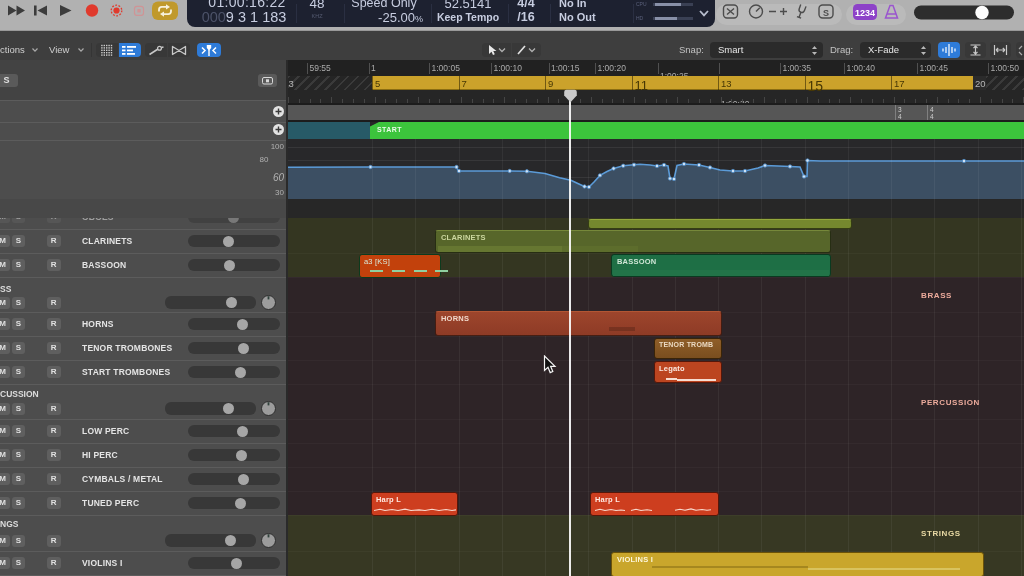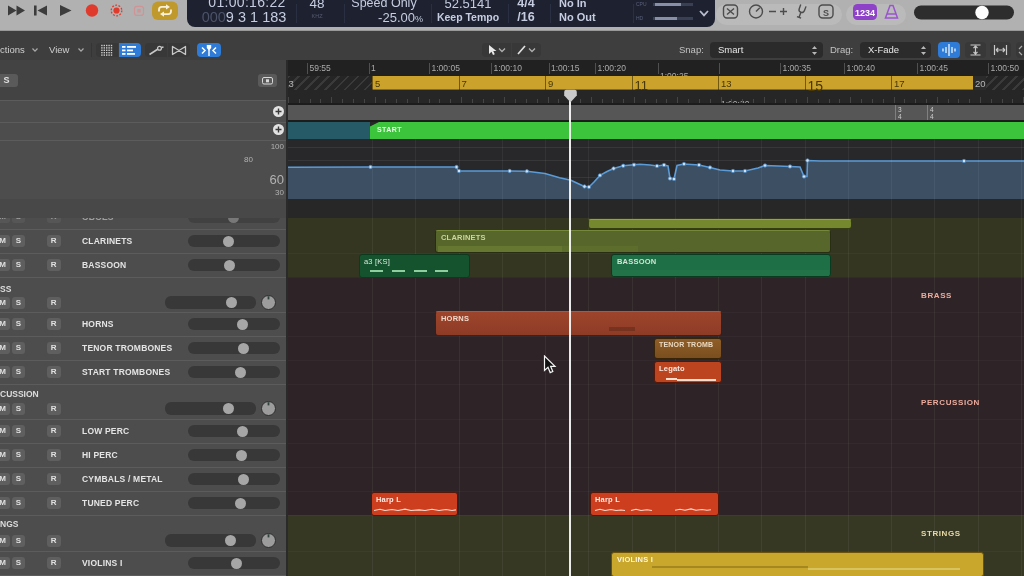--- a/index.html
+++ b/index.html
@@ -222,22 +222,22 @@
 <div class="sep" style="top:139px"></div>
 <div class="abs" style="left:273px;top:46.0px;width:11px;height:11px;border-radius:50%;background:#e2e2e2;"></div>
 <svg class="abs" style="left:273px;top:46.0px" width="11" height="11">
         <path d="M5.5 2.5 v6 M2.5 5.5 h6" stroke="#3a3a3a" stroke-width="1.4"></path>
       </svg>
 <div class="abs" style="left:273px;top:64.0px;width:11px;height:11px;border-radius:50%;background:#e2e2e2;"></div>
 <svg class="abs" style="left:273px;top:64.0px" width="11" height="11">
         <path d="M5.5 2.5 v6 M2.5 5.5 h6" stroke="#3a3a3a" stroke-width="1.4"></path>
       </svg>
 <div class="abs" style="left:244px;top:81.5px;width:40px;text-align:right;font-size:8px;color:#b2b2b2;">100</div>
-<div class="abs" style="left:244px;top:95px;width:40px;text-align:left;font-size:8px;color:#b2b2b2;">80</div>
-<div class="abs" style="left:244px;top:111.5px;width:40px;text-align:right;font-size:13px;color:#b2b2b2;">60</div>
+<div class="abs" style="left:244px;top:95px;width:40px;text-align:center;font-size:8px;color:#b2b2b2;">80</div>
+<div class="abs" style="left:244px;top:111.5px;width:40px;text-align:right;font-size:10px;color:#b2b2b2;font-style:italic;">60</div>
 <div class="abs" style="left:244px;top:128px;width:40px;text-align:right;font-size:8px;color:#b2b2b2;">30</div>
 </div>
 <div class="abs" style="left:0;top:60px;width:286px;height:516px;overflow:hidden;">
 <div class="chip" style="left:-5px;top:151px;width:15px;height:12px;line-height:12px;opacity:0.55;">M</div>
       <div class="chip" style="left:12px;top:151px;width:13px;height:12px;line-height:12px;opacity:0.55;">S</div>
       <div class="chip" style="left:47px;top:151px;width:13.5px;height:12px;line-height:12px;opacity:0.55;">R</div>
 <div class="tname" style="top:152px;opacity:0.55;">OBOES</div>
 <div class="slider" style="left:188px;top:151px;width:92px;opacity:0.55;"></div>
 <div class="knob" style="left:227.5px;top:151.5px;opacity:0.55;"></div>
 <div class="chip" style="left:-5px;top:175px;width:15px;height:12px;line-height:12px;">M</div>
@@ -542,21 +542,21 @@
 <div class="abs" style="left:0;top:455px;width:736px;height:1px;background:rgba(255,255,255,0.03);"></div>
 <div class="abs" style="left:0;top:491px;width:736px;height:1px;background:rgba(255,255,255,0.03);"></div>
 <div class="seclabel" style="left:633px;top:231px;">BRASS</div>
 <div class="seclabel" style="left:633px;top:338px;">PERCUSSION</div>
 <div class="seclabel" style="left:633px;top:469px;color:#e8d9a4;">STRINGS</div>
 <div class="region" style="left:300px;top:158.5px;width:264px;height:10px;background:#75882e;border-top-color:#93a83c;"></div>
 <div class="region" style="left:147px;top:170px;width:396px;height:22.5px;background:#57662a;border-top:1px solid #76883a;">
         <div class="rlabel" style="color:#ccd79f;">CLARINETS</div>
         <div class="abs" style="left:2px;top:15px;width:200px;height:5.5px;background:linear-gradient(90deg,#667731 0 62%,#5d6d2c 62% 100%);"></div>
       </div>
-<div class="region" style="left:71px;top:194px;width:111px;height:24px;background:#14532d;border-color:#0d3a1d;">
+<div class="region" style="left:71px;top:194px;width:82px;height:24px;background:#c2410c;border-color:#0d3a1d;">
         <div class="rlabel" style="left:4px;color:#d8eadc;font-weight:400;font-size:7.5px;">a3 [KS]</div>
 <div class="abs" style="left:10px;top:15px;width:13px;height:1.6px;background:#8fcf9f;"></div>
 <div class="abs" style="left:32px;top:15px;width:13px;height:1.6px;background:#8fcf9f;"></div>
 <div class="abs" style="left:54px;top:15px;width:13px;height:1.6px;background:#8fcf9f;"></div>
 <div class="abs" style="left:75px;top:15px;width:13px;height:1.6px;background:#8fcf9f;"></div>
 </div>
 <div class="region" style="left:323px;top:194px;width:220px;height:23px;background:#1e6f45;border-color:#0a3a20;">
         <div class="rlabel" style="color:#cfe6d6;">BASSOON</div>
         <div class="abs" style="left:1px;top:14.5px;width:216px;height:6.5px;background:#227448;"></div>
       </div>

